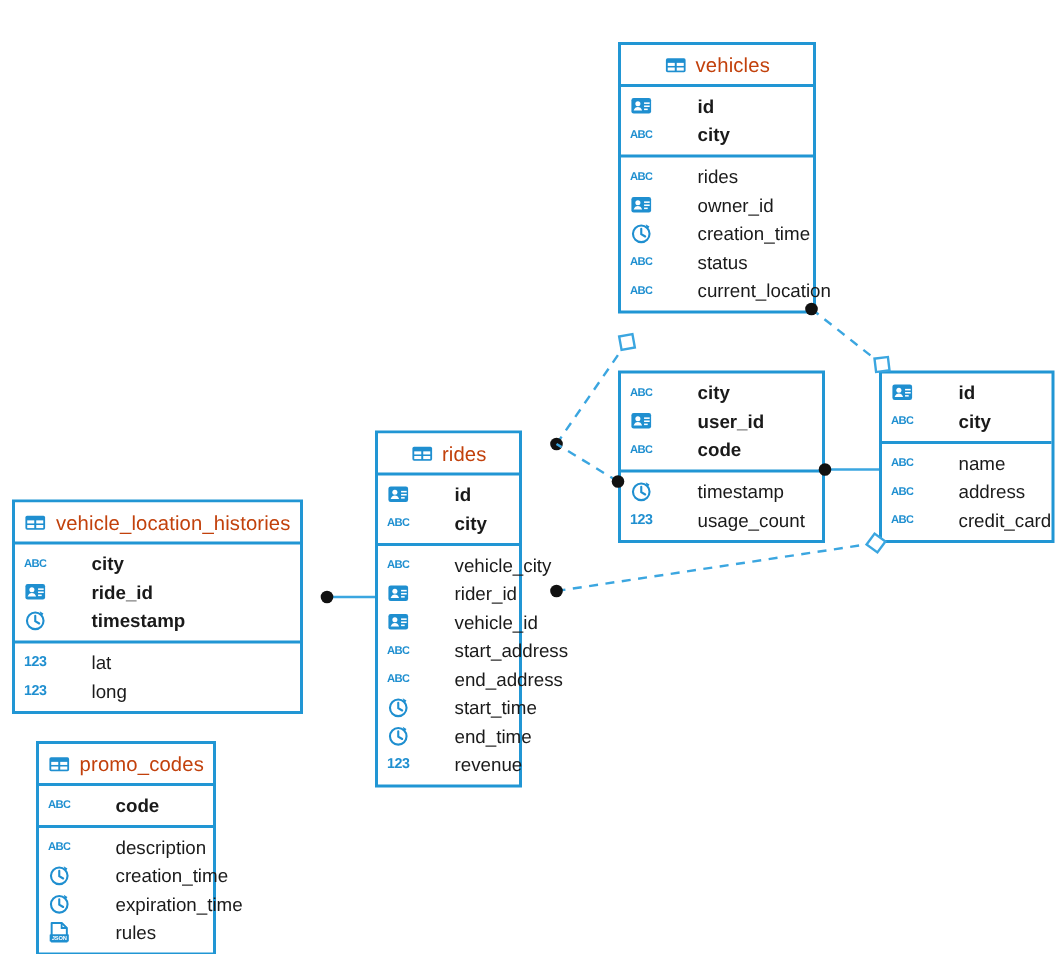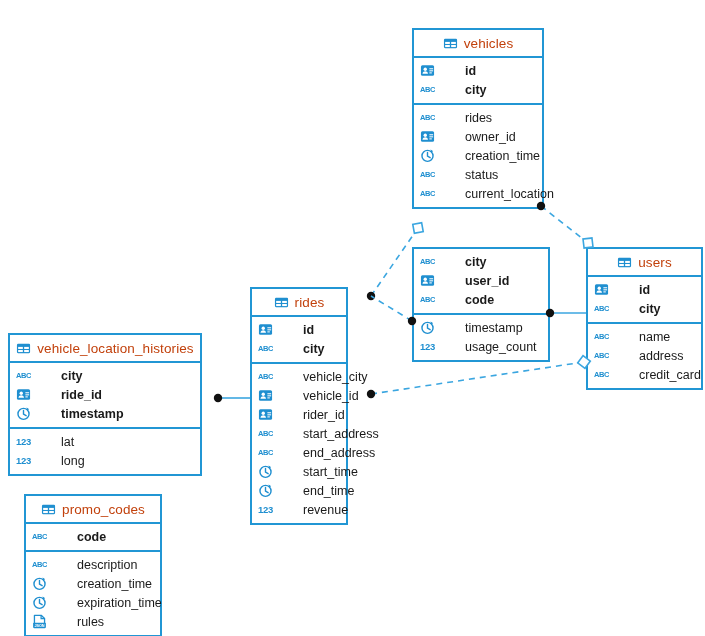--- a/index.html
+++ b/index.html
@@ -132,30 +132,20 @@
           </svg>
           <span class="fname">timestamp</span>
         </div>
         <div class="row">
           <span class="num123">123</span>
           <span class="fname">usage_count</span>
         </div>
       </div>
     </div>
     <div class="table" style="left: 586px; top: 247px; width: 117px;">
-      <div class="thead">
-        <svg class="ic" viewBox="0 0 16 16">
-          <rect x="1" y="3" width="14" height="10" rx="1.2" fill="#1f8fd0"></rect>
-          <rect x="2.3" y="6.3" width="5" height="2.2" fill="#fff"></rect>
-          <rect x="8.7" y="6.3" width="5" height="2.2" fill="#fff"></rect>
-          <rect x="2.3" y="9.6" width="5" height="2.2" fill="#fff"></rect>
-          <rect x="8.7" y="9.6" width="5" height="2.2" fill="#fff"></rect>
-        </svg>
-        <span class="tname">users</span>
-      </div>
       <div class="sect">
         <div class="row key">
           <svg class="ic" viewBox="0 0 16 16">
             <rect x="1" y="2.5" width="14" height="11" rx="1.6" fill="#1f8fd0"></rect>
             <circle cx="5.6" cy="6.6" r="1.8" fill="#fff"></circle>
             <path d="M2.6 11.4c.5-1.7 1.7-2.5 3-2.5s2.5.8 3 2.5z" fill="#fff"></path>
             <rect x="10" y="5.6" width="4" height="1.1" fill="#fff"></rect>
             <rect x="10" y="7.8" width="4" height="1.1" fill="#fff"></rect>
             <rect x="10" y="10" width="2.6" height="1.1" fill="#fff"></rect>
           </svg>
@@ -228,32 +218,32 @@
         </div>
         <div class="row">
           <svg class="ic" viewBox="0 0 16 16">
             <rect x="1" y="2.5" width="14" height="11" rx="1.6" fill="#1f8fd0"></rect>
             <circle cx="5.6" cy="6.6" r="1.8" fill="#fff"></circle>
             <path d="M2.6 11.4c.5-1.7 1.7-2.5 3-2.5s2.5.8 3 2.5z" fill="#fff"></path>
             <rect x="10" y="5.6" width="4" height="1.1" fill="#fff"></rect>
             <rect x="10" y="7.8" width="4" height="1.1" fill="#fff"></rect>
             <rect x="10" y="10" width="2.6" height="1.1" fill="#fff"></rect>
           </svg>
+          <span class="fname">rider_id</span>
+        </div>
+        <div class="row">
+          <svg class="ic" viewBox="0 0 16 16">
+            <rect x="1" y="2.5" width="14" height="11" rx="1.6" fill="#1f8fd0"></rect>
+            <circle cx="5.6" cy="6.6" r="1.8" fill="#fff"></circle>
+            <path d="M2.6 11.4c.5-1.7 1.7-2.5 3-2.5s2.5.8 3 2.5z" fill="#fff"></path>
+            <rect x="10" y="5.6" width="4" height="1.1" fill="#fff"></rect>
+            <rect x="10" y="7.8" width="4" height="1.1" fill="#fff"></rect>
+            <rect x="10" y="10" width="2.6" height="1.1" fill="#fff"></rect>
+          </svg>
           <span class="fname">vehicle_id</span>
-        </div>
-        <div class="row">
-          <svg class="ic" viewBox="0 0 16 16">
-            <rect x="1" y="2.5" width="14" height="11" rx="1.6" fill="#1f8fd0"></rect>
-            <circle cx="5.6" cy="6.6" r="1.8" fill="#fff"></circle>
-            <path d="M2.6 11.4c.5-1.7 1.7-2.5 3-2.5s2.5.8 3 2.5z" fill="#fff"></path>
-            <rect x="10" y="5.6" width="4" height="1.1" fill="#fff"></rect>
-            <rect x="10" y="7.8" width="4" height="1.1" fill="#fff"></rect>
-            <rect x="10" y="10" width="2.6" height="1.1" fill="#fff"></rect>
-          </svg>
-          <span class="fname">rider_id</span>
         </div>
         <div class="row">
           <svg class="ic" viewBox="0 0 16 16">
             <text x="8" y="10.6" text-anchor="middle" font-family="&quot;Liberation Sans&quot;,sans-serif" font-size="8" font-weight="bold" fill="#1f8fd0" letter-spacing="-0.4">ABC</text>
           </svg>
           <span class="fname">start_address</span>
         </div>
         <div class="row">
           <svg class="ic" viewBox="0 0 16 16">
             <text x="8" y="10.6" text-anchor="middle" font-family="&quot;Liberation Sans&quot;,sans-serif" font-size="8" font-weight="bold" fill="#1f8fd0" letter-spacing="-0.4">ABC</text>
@@ -324,21 +314,21 @@
         <div class="row">
           <span class="num123">123</span>
           <span class="fname">lat</span>
         </div>
         <div class="row">
           <span class="num123">123</span>
           <span class="fname">long</span>
         </div>
       </div>
     </div>
-    <div class="table" style="left: 24px; top: 494px; width: 138px;">
+    <div class="table" style="left: 24px; top: 494px; width: 120px;">
       <div class="thead">
         <svg class="ic" viewBox="0 0 16 16">
           <rect x="1" y="3" width="14" height="10" rx="1.2" fill="#1f8fd0"></rect>
           <rect x="2.3" y="6.3" width="5" height="2.2" fill="#fff"></rect>
           <rect x="8.7" y="6.3" width="5" height="2.2" fill="#fff"></rect>
           <rect x="2.3" y="9.6" width="5" height="2.2" fill="#fff"></rect>
           <rect x="8.7" y="9.6" width="5" height="2.2" fill="#fff"></rect>
         </svg>
         <span class="tname">promo_codes</span>
       </div>

